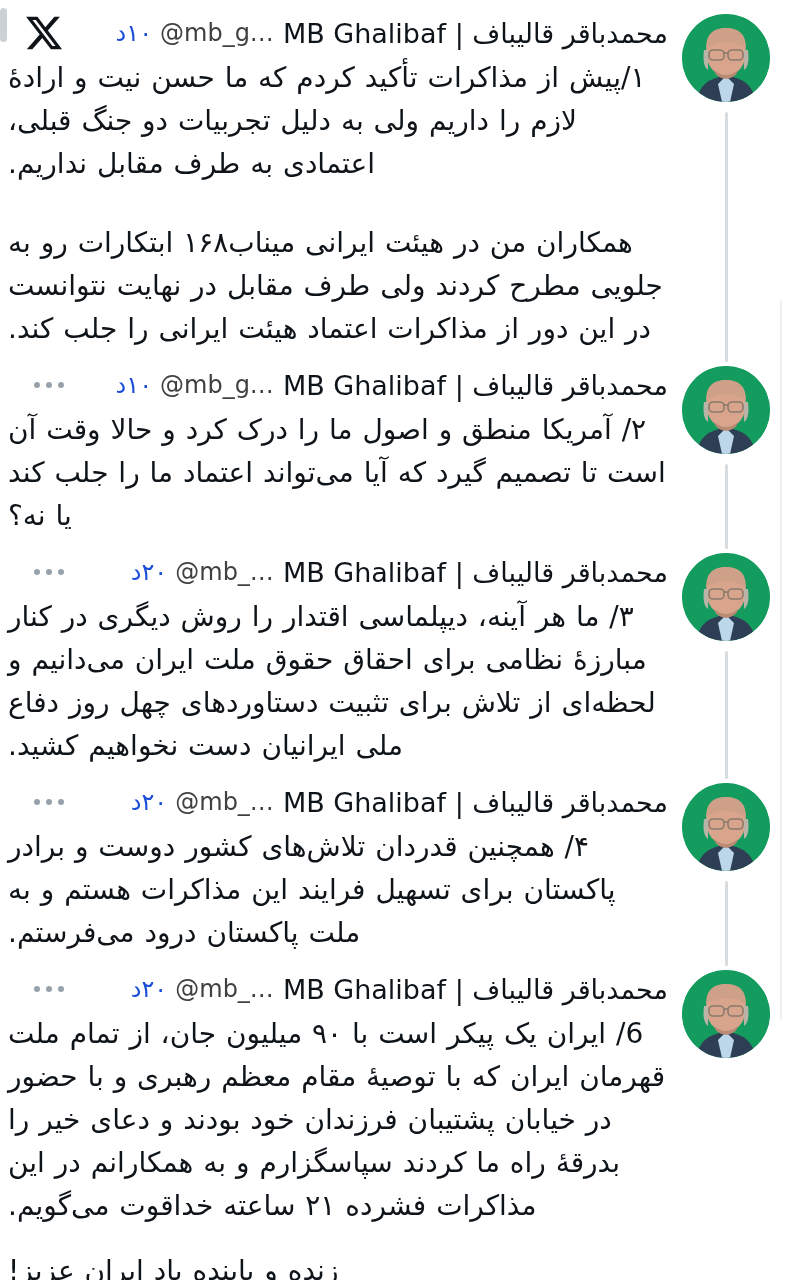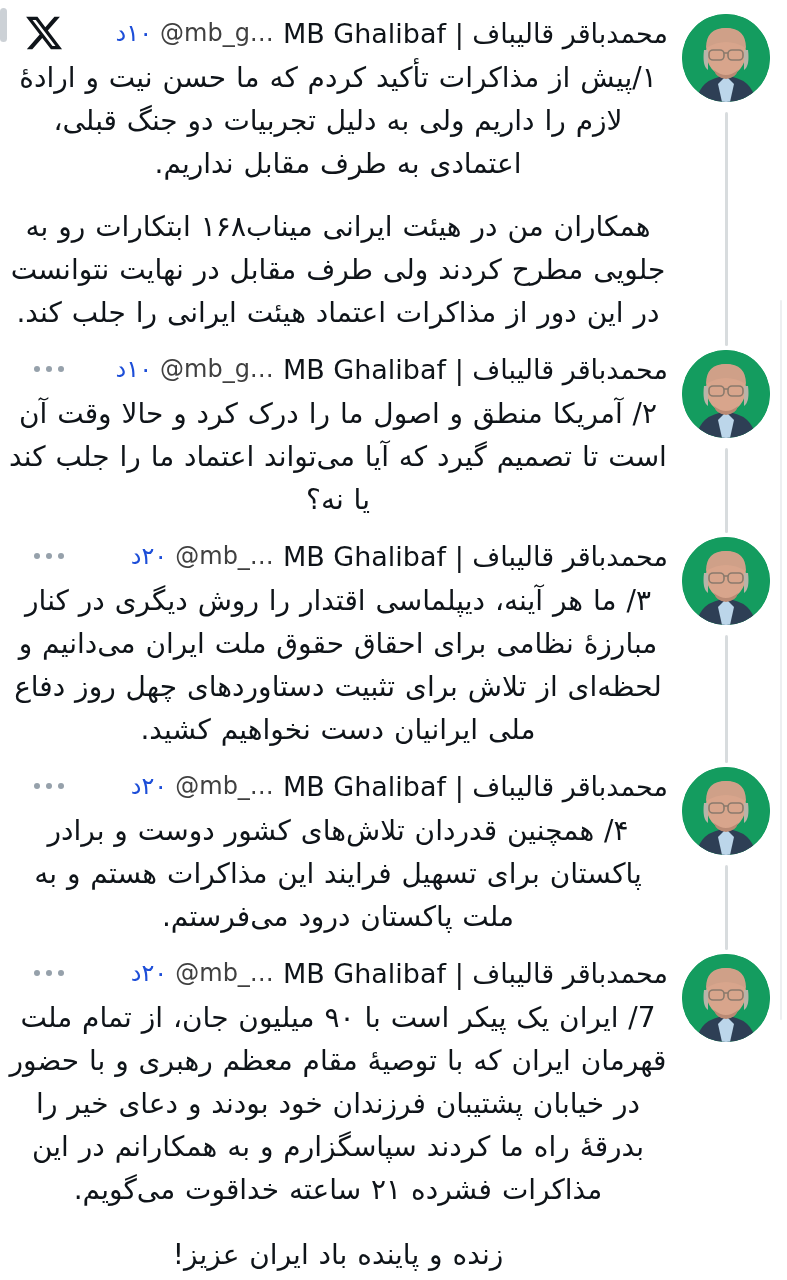--- a/index.html
+++ b/index.html
@@ -28,24 +28,24 @@
   .handle{font-size:24px;color:#404040;margin-right:9px;direction:ltr;unicode-bidi:isolate;}
   .time{font-size:24px;color:#1d4ed8;margin-right:8px;}
   .spacer{flex:1;}
   .more{
     display:flex;align-items:center;gap:6px;margin-left:22px;
     background:none;border:none;padding:4px;cursor:pointer;
   }
   .more .dot{width:6px;height:6px;border-radius:50%;background:#96a1ab;display:block;}
   .xlogo{margin-left:16px;display:flex;align-items:center;}
   .text{
-    font-size:28px;line-height:43px;color:#0f1419;margin:0;text-align:center;
+    font-size:28px;line-height:43px;color:#0f1419;margin:0;text-align:left;
     word-spacing:1px;
   }
-  .text + .text{margin-top:20px;}
+  .text + .text{margin-top:36px;}
   .text.closing{margin-top:22px;}
   .scrollbar-left{
     position:absolute;left:0;top:8px;width:7px;height:34px;
     background:#ccd1d6;border-radius:4px;
   }
   .scrollbar-right{
     position:absolute;right:5px;top:300px;width:2px;height:720px;
     background:#edeff1;border-radius:2px;
   }
 </style>
@@ -223,19 +223,19 @@
           <span class="name">محمدباقر قالیباف | MB Ghalibaf</span>
           <span class="handle">@mb_…</span>
           <span class="time">۲۰د</span>
           <span class="spacer"></span>
           <button class="more">
             <span class="dot"></span>
               <span class="dot"></span>
               <span class="dot"></span>
           </button>
         </div>
-        <p class="text">7/ ایران یک پیکر است با ۹۰ میلیون جان، از تمام ملت قهرمان ایران که با توصیهٔ مقام معظم رهبری و با حضور در خیابان پشتیبان فرزندان خود بودند و دعای خیر را بدرقهٔ راه ما کردند سپاسگزارم و به همکارانم در این مذاکرات فشرده ۲۱ ساعته خداقوت می‌گویم.</p>
+        <p class="text">6/ ایران یک پیکر است با ۹۰ میلیون جان، از تمام ملت قهرمان ایران که با توصیهٔ مقام معظم رهبری و با حضور در خیابان پشتیبان فرزندان خود بودند و دعای خیر را بدرقهٔ راه ما کردند سپاسگزارم و به همکارانم در این مذاکرات فشرده ۲۱ ساعته خداقوت می‌گویم.</p>
         <p class="text closing">زنده و پاینده باد ایران عزیز!</p>
       </div>
     </article>
 
   </div>
 </div>
 
 </body></html>

